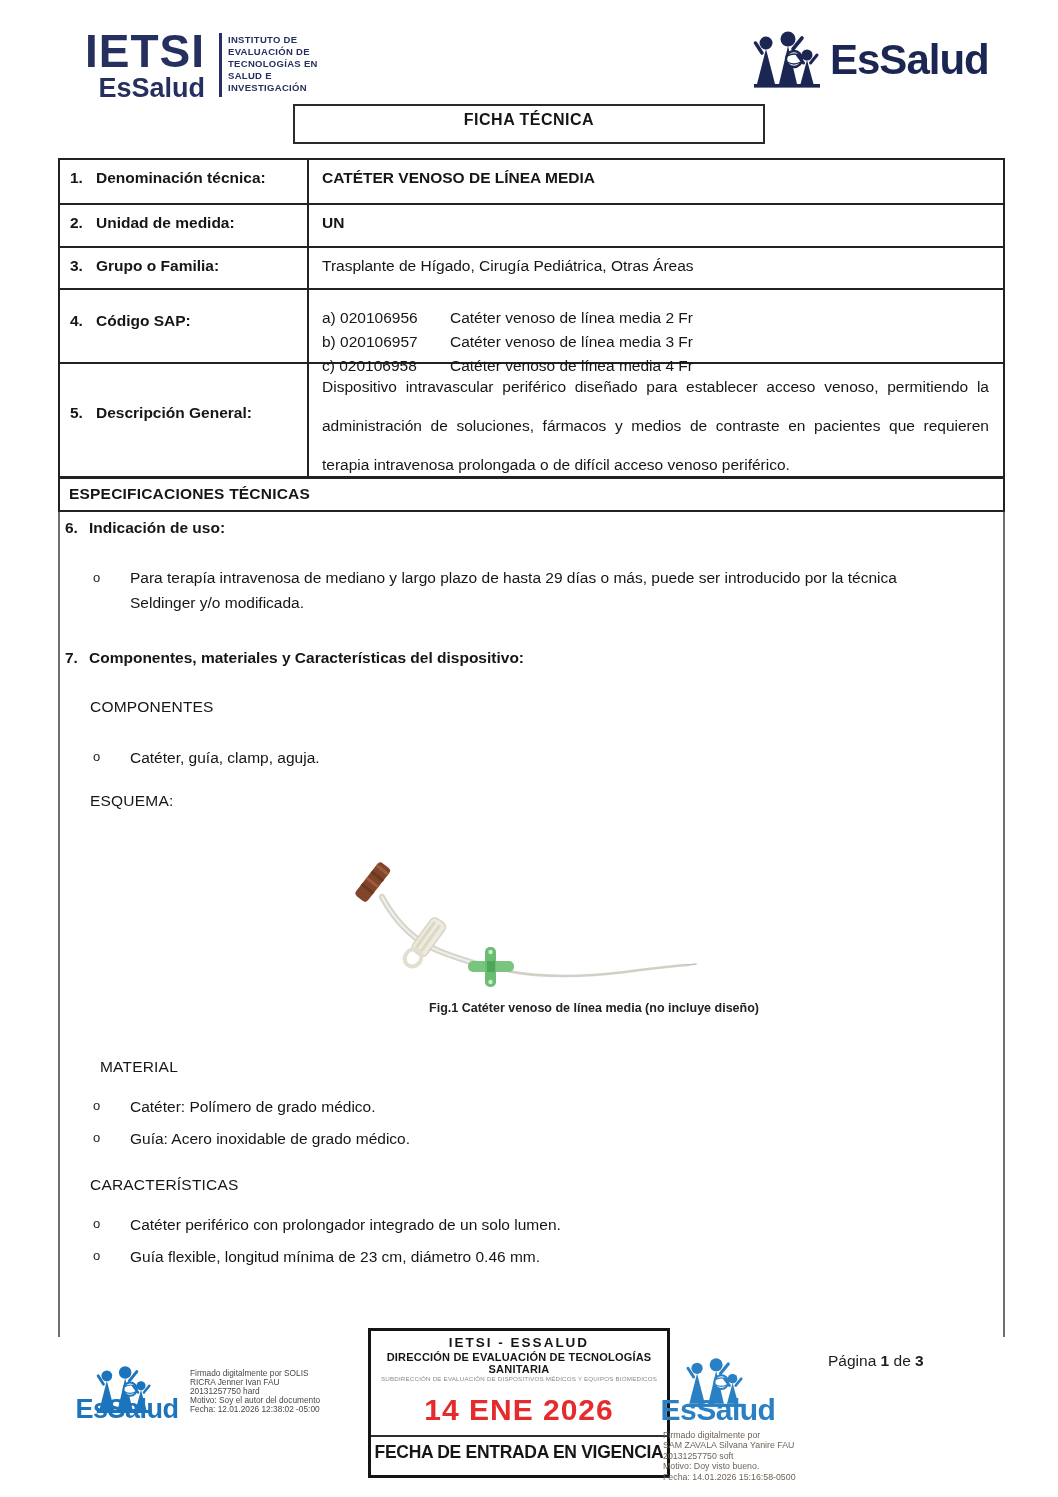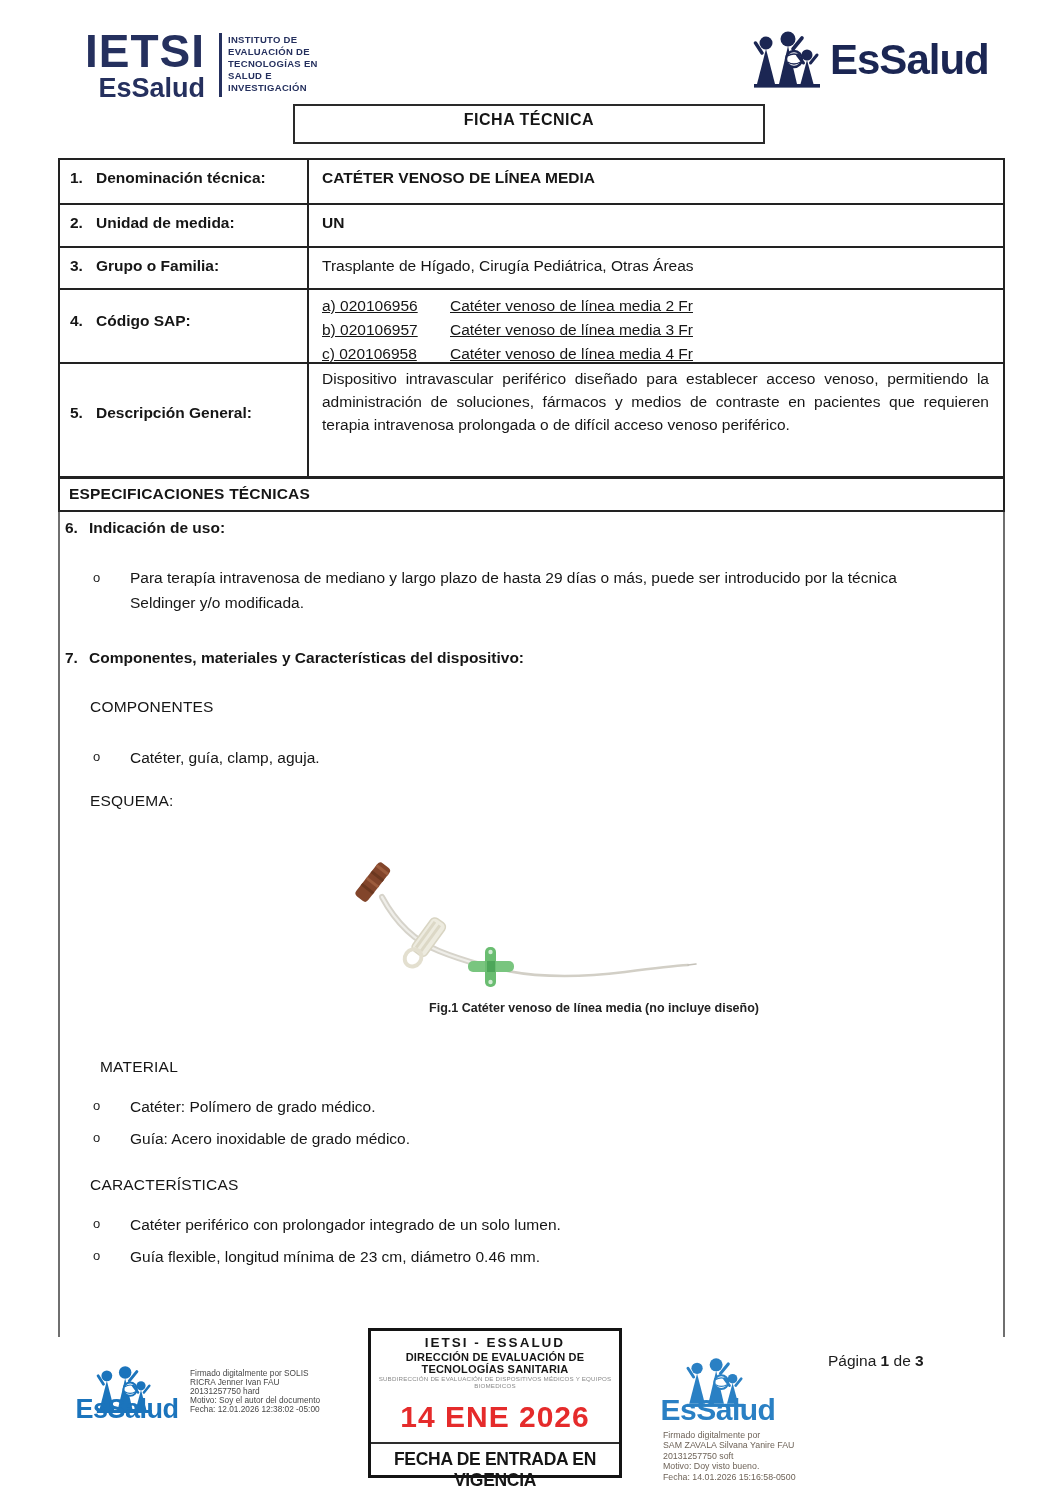--- a/index.html
+++ b/index.html
@@ -28,41 +28,41 @@
   .trow:last-child{border-bottom:none;}
   .tlabel{
     width:249px;border-right:2px solid #222;box-sizing:border-box;
     padding:9px 4px 0 10px;font-weight:700;font-size:15.5px;display:flex;
   }
   .tlabel .num{width:26px;flex:none;}
   .tvalue{flex:1;padding:9px 14px 0 13px;font-size:15.5px;box-sizing:border-box;}
   .bold{font-weight:700;}
   .sap-line{display:flex;line-height:24px;}
   .sap-line .code{width:128px;flex:none;}
-  .descr-par{text-align:justify;line-height:23px;padding-top:0;}
+  .descr-par{text-align:justify;line-height:39px;padding-top:0;}
   .espec-box{
     width:947px;height:35px;border:2px solid #222;box-sizing:border-box;
     font-weight:700;font-size:15.5px;padding:6px 0 16px 9px;letter-spacing:.2px;
   }
   .tall-box{
     width:947px;border-left:2px solid #6f6f6f;border-right:2px solid #6f6f6f;
     box-sizing:border-box;
   }
   .sec-title{display:flex;font-weight:700;font-size:15.5px;}
   .sec-title .num{width:24px;flex:none;}
   .sub-head{font-weight:400;font-size:15.5px;letter-spacing:.2px;}
   .bullet-marker{font-size:13px;color:#222;}
   .bullet-text{font-size:15.5px;line-height:25px;}
   .fig-caption{font-size:12.5px;font-weight:600;color:#222;text-align:right;}
   
   .foot-essalud-word{font-weight:700;letter-spacing:-.5px;}
   .sig{font-size:8.3px;line-height:9px;color:#474747;}
   .sig-r{font-size:8.8px;line-height:10.4px;color:#6e6358;}
   .stamp{
-    width:254px;height:150px;border:3px solid #141414;box-sizing:border-box;
+    width:302px;height:150px;border:3px solid #141414;box-sizing:border-box;
     text-align:center;padding-top:4px;background:#fff;
   }
   .stamp-org{font-size:13.5px;font-weight:700;letter-spacing:2px;}
   .stamp-dir{font-size:11px;font-weight:700;letter-spacing:.2px;margin-top:1px;}
   .stamp-sub{font-size:6.2px;color:#8a8a8a;letter-spacing:.2px;}
   .stamp-date{font-size:30px;font-weight:700;color:#e52b2b;margin-top:11px;letter-spacing:1px;}
   .stamp-rule{height:0;border-top:2px solid #2e2e2e;margin:8px 0 0 0;}
   .stamp-label{font-size:17.5px;font-weight:700;letter-spacing:-.3px;margin-top:5px;}
   .pagenum{font-size:15.5px;color:#1c1c1c;}
   .pagenum b{font-weight:700;}
@@ -140,21 +140,21 @@
         <span>Grupo o Familia:</span>
       </div>
       <div class="tvalue">Trasplante de Hígado, Cirugía Pediátrica, Otras Áreas</div>
     </div>
 
     <div class="trow" style="height:74px;">
       <div class="tlabel" style="padding-top:22px;">
         <span class="num">4.</span>
         <span>Código SAP:</span>
       </div>
-      <div class="tvalue" style="padding-top:4px;text-decoration:underline;">
+      <div class="tvalue" style="padding-top:16px;">
         <div class="sap-line">
           <span class="code">a) 020106956</span>
           <span>Catéter venoso de línea media 2 Fr</span>
         </div>
         <div class="sap-line">
           <span class="code">b) 020106957</span>
           <span>Catéter venoso de línea media 3 Fr</span>
         </div>
         <div class="sap-line">
           <span class="code">c) 020106958</span>

